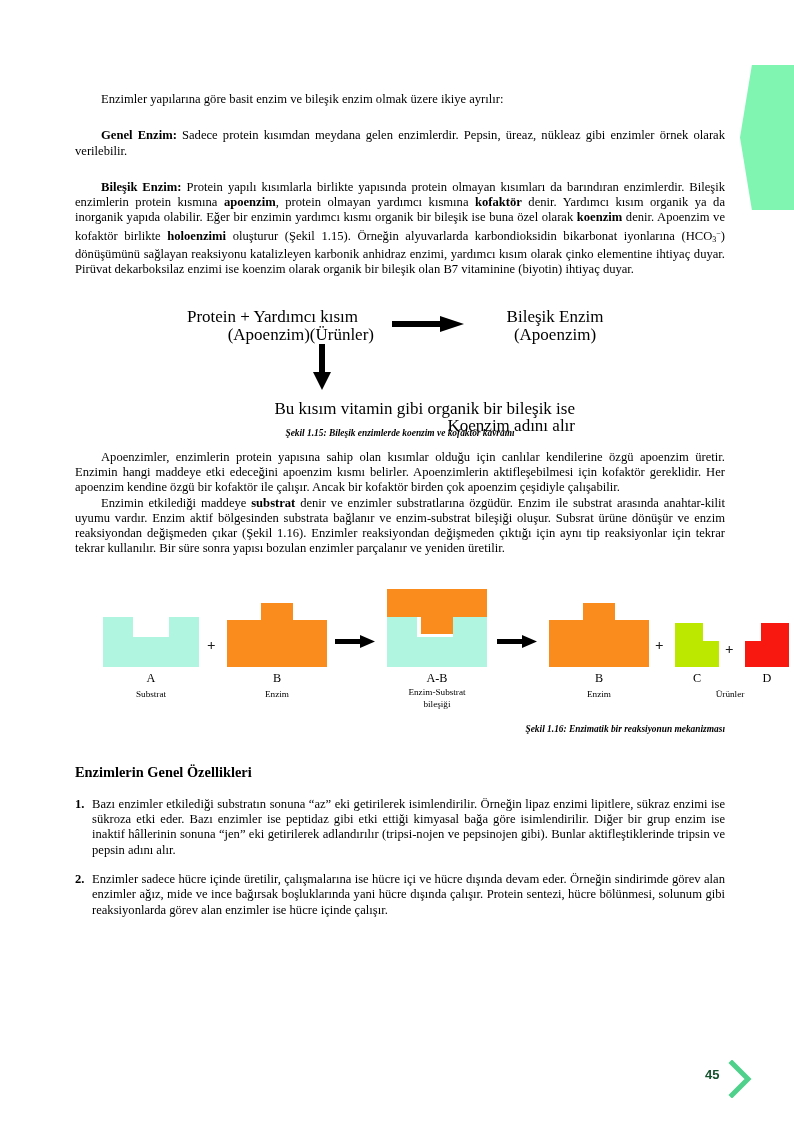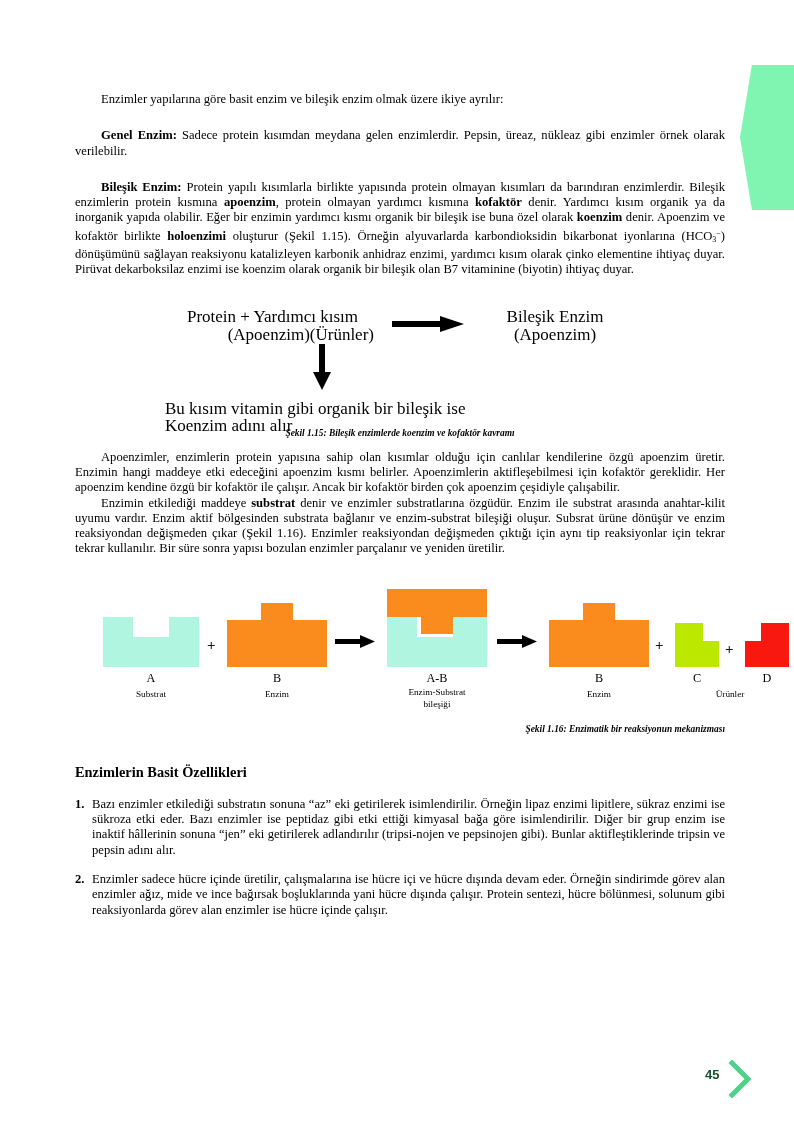--- a/index.html
+++ b/index.html
@@ -70,21 +70,21 @@
   .arrow-h svg { display: block; }
 
   #f115-arrow-v {
     position: absolute;
     top: 44px;
     left: 148px;
   }
   #f115-row2 {
     position: absolute;
     top: 100px; left: 0; width: 410px;
-    text-align: left;
+    text-align: right;
     line-height: 17px;
   }
   .fig-caption {
     font-size: 9.4px;
     font-weight: bold;
     font-style: italic;
     text-align: center;
   }
   .fig-caption-left {
     font-size: 9.4px;
@@ -285,21 +285,21 @@
     <span class="lbl-sub" style="left:276px; top:110px; width:116px;">bileşiği</span>
     <span class="lbl-sub" style="left:458px; top:100px; width:76px;">Enzim</span>
     <span class="lbl-sub" style="left:572px; top:100px; width:110px;font-family:Liberation Serif, serif;">Ürünler</span>
   </div>
 
   <div style="height:10px"></div>
   <div class="fig-caption-left" style="margin-left:3px;">Şekil 1.16: Enzimatik bir reaksiyonun mekanizması</div>
 
   <div style="height:30px"></div>
 
-  <h2 class="section">Enzimlerin Basit Özellikleri</h2>
+  <h2 class="section">Enzimlerin Genel Özellikleri</h2>
 
   <div style="height:16px"></div>
 
   <ol class="numlist">
     <li>
       <span class="num">1.</span>
       <span>Bazı enzimler etkilediği substratın sonuna “az” eki getirilerek isimlendirilir. Örneğin lipaz enzimi lipitlere, sükraz enzimi ise sükroza etki eder. Bazı enzimler ise peptidaz gibi etki ettiği kimyasal bağa göre isimlendirilir. Diğer bir grup enzim ise inaktif hâllerinin sonuna “jen” eki getirilerek adlandırılır (tripsi-nojen ve pepsinojen gibi). Bunlar aktifleştiklerinde tripsin ve pepsin adını alır.</span>
     </li>
     <li style="margin-top:14px;">
       <span class="num">2.</span>

